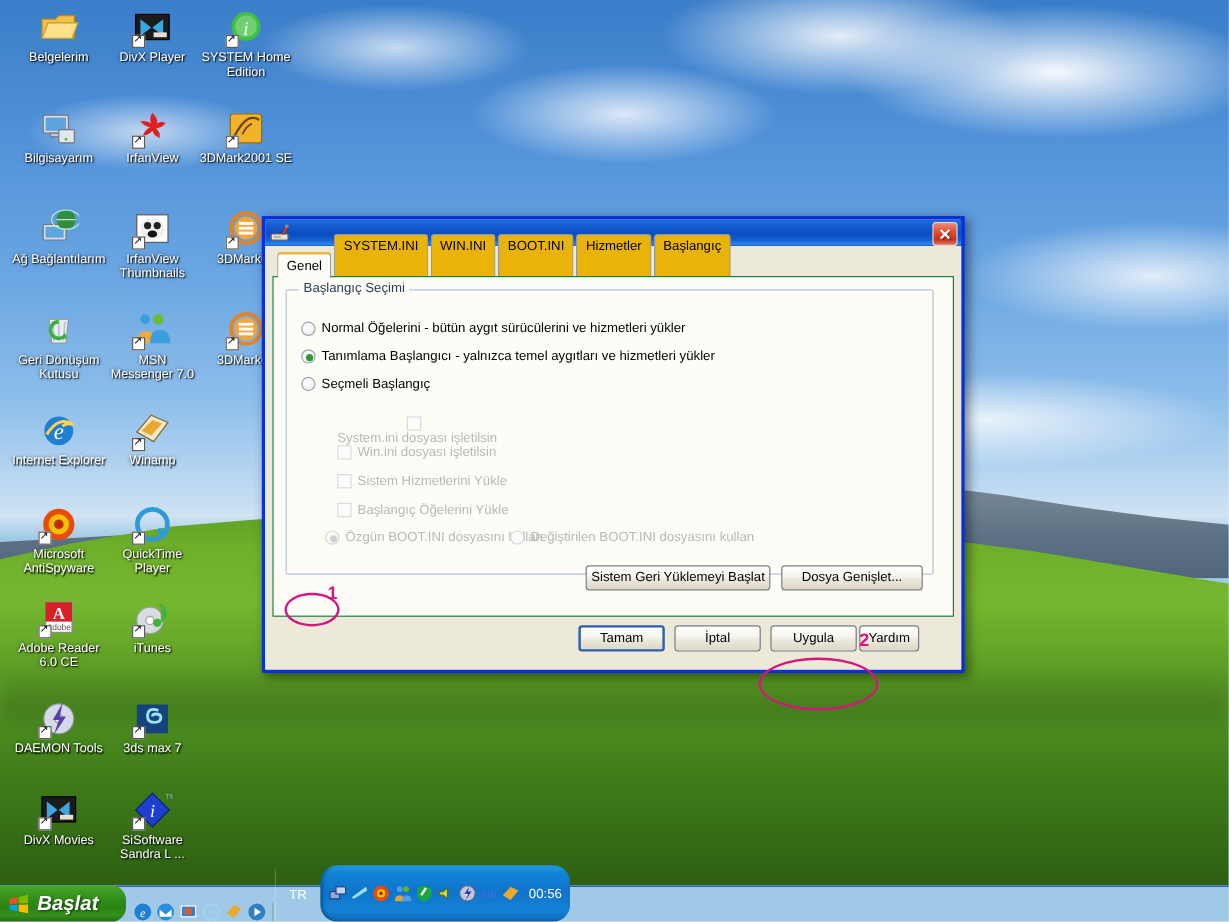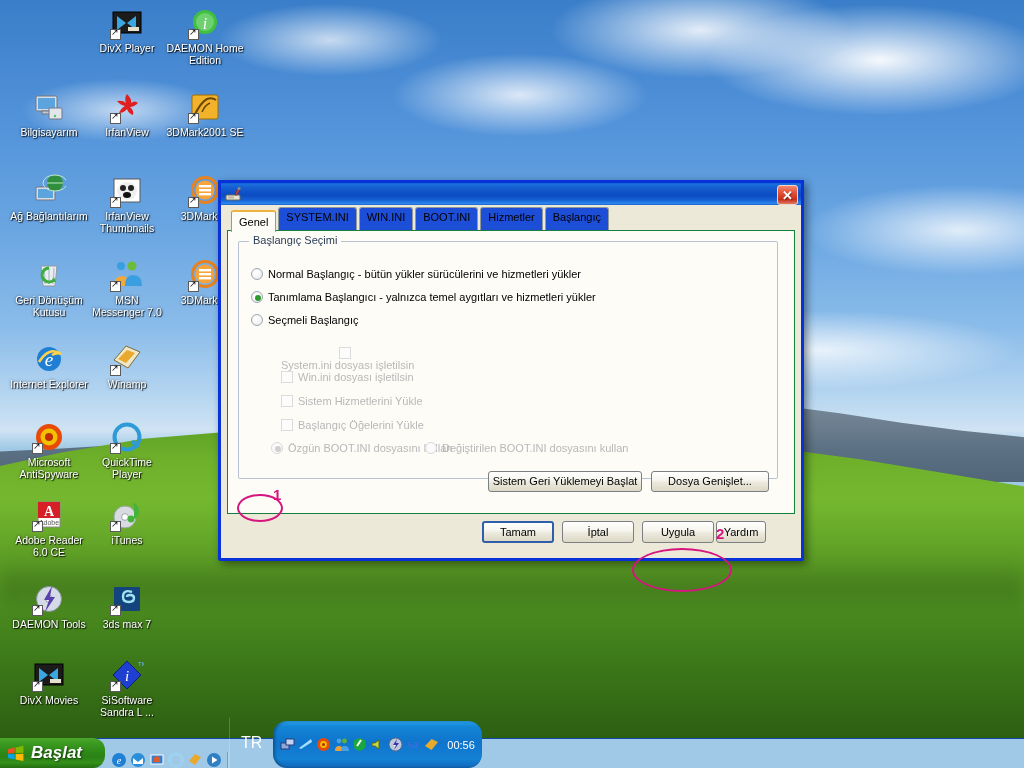--- a/index.html
+++ b/index.html
@@ -117,22 +117,22 @@
     color: #fff; font-size: 13px; font-weight: bold; line-height: 1;
     font-family: "Liberation Sans", sans-serif;
     text-shadow: 1px 1px 1px rgba(0,0,0,.4);
   }
 
   #dlgbody { position: relative; width: 580px; height: 353px; padding: 4px 6px 0 6px; }
 
   
   #tabstrip { position: relative; height: 22px; display: flex; align-items: flex-end; padding-left: 4px; }
   .tab {
-    height: 24px; padding: 0 7px; margin-right: 2px;
-    background: #1d4ed8; border: 1px solid #919b9c; border-bottom: none;
+    height: 36px; padding: 0 7px; margin-right: 2px;
+    background: #eab308; border: 1px solid #919b9c; border-bottom: none;
     border-radius: 3px 3px 0 0;
     font-size: 11px; color: #000; line-height: 18px; cursor: pointer;
     font-family: "Liberation Sans", sans-serif;
   }
   .tab.active {
     height: 22px; line-height: 21px; background: #fdfcf7;
     border-top: 2px solid #f0b33c; position: relative; z-index: 3;
     margin-bottom: -1px; font-weight: normal;
   }
 
@@ -227,21 +227,21 @@
     border: 1px solid #3f8ae8;
     white-space: nowrap; overflow: hidden;
   }
   .taskbtn.active {
     background: linear-gradient(to bottom, #1750b4 0%, #1a5cc4 40%, #2469cf 100%);
     border: 1px solid #103f96;
     box-shadow: inset 1px 1px 2px rgba(0,0,0,.45);
   }
   #langbar {
     display: flex; align-items: center; padding: 16px 11px; color: #fff;
-    font-size: 16px; font-family: "Liberation Sans", sans-serif;
+    font-size: 11px; font-family: "Liberation Sans", sans-serif;
     border-left: 1px solid rgba(255,255,255,.2);
   }
   #tray {
     display: flex; align-items: center; gap: 4px; padding: 16px 7px;
     background: linear-gradient(to bottom, #2aa0e8 0%, #1385d6 12%, #0f74cc 45%, #1381d4 80%, #1169bb 100%);
     box-shadow: inset 2px 0 3px rgba(0,0,0,.3);
     border-radius: 14px;
   }
   #tray .clock {
     color: #fff; font-size: 11px; margin-left: 4px;
@@ -252,35 +252,42 @@
 </head>
 <body>
 
 <div id="desktop">
   <div id="hill-far"></div>
   <div id="hill-main"></div>
   <div id="hill-shadow"></div>
 </div>
 
 <div id="icon-layer">
+    <div class="dicon" style="left: 10px; top: 6px;">
+      <div class="glyph"><svg width="34" height="34" viewBox="0 0 34 34">
+          <path d="M3 10 L14 10 L17 7 L30 7 L30 26 L3 26 Z" fill="#f2c14a" stroke="#b88a17" stroke-width="1"></path>
+          <path d="M3 26 L8 13 L33 13 L28 26 Z" fill="#ffe08a" stroke="#c99a22" stroke-width="1"></path>
+        </svg></div>
+      <div class="cap">Belgelerim</div>
+    </div>
     <div class="dicon" style="left: 88px; top: 6px;">
       <div class="glyph"><svg width="34" height="34" viewBox="0 0 34 34">
           <rect x="3" y="6" width="28" height="21" fill="#1b1b1b" stroke="#000"></rect>
           <path d="M7 10 L16 17 L7 24 Z M26 10 L17 17 L26 24 Z" fill="#3aa7e0"></path>
           <rect x="18" y="21" width="11" height="4" fill="#e6e0cf"></rect>
         </svg><span class="shortcut"></span></div>
       <div class="cap">DivX Player</div>
     </div>
     <div class="dicon" style="left: 166px; top: 6px;">
       <div class="glyph"><svg width="34" height="34" viewBox="0 0 34 34">
           <circle cx="17" cy="16" r="12" fill="#3fc13f"></circle>
           <circle cx="17" cy="16" r="9" fill="#fff" opacity=".25"></circle>
           <text x="17" y="23" font-size="16" font-family="Liberation Serif, serif" fill="#fff" text-anchor="middle" font-style="italic">i</text>
         </svg><span class="shortcut"></span></div>
-      <div class="cap">DAEMON Home Edition</div>
+      <div class="cap">SYSTEM Home Edition</div>
     </div>
     <div class="dicon" style="left: 10px; top: 90px;">
       <div class="glyph"><svg width="34" height="34" viewBox="0 0 34 34">
           <rect x="4" y="6" width="21" height="15" rx="1.5" fill="#d8dce4" stroke="#6d7785"></rect>
           <rect x="6" y="8" width="17" height="11" fill="#5ba4dd"></rect>
           <rect x="10" y="21" width="9" height="3" fill="#c2c8d2" stroke="#6d7785"></rect>
           <rect x="17" y="18" width="13" height="11" rx="1" fill="#e2e6ec" stroke="#6d7785"></rect>
           <circle cx="23" cy="26" r="1.2" fill="#4ac94a"></circle>
         </svg></div>
       <div class="cap">Bilgisayarım</div>
@@ -463,21 +470,21 @@
       </div>
 
     <div id="tabpage">
 
       <div class="groupbox">
         <span class="gtitle">Başlangıç Seçimi</span>
 
         <div id="startup-options">
             <div class="optrow" style="left: 12px; top: 26px;">
               <span class="radio"></span>
-              <span>Normal Başlangıç - bütün yükler sürücülerini ve hizmetleri yükler</span>
+              <span>Normal Öğelerini - bütün aygıt sürücülerini ve hizmetleri yükler</span>
             </div>
             <div class="optrow" style="left: 12px; top: 49px;">
               <span class="radio on"></span>
               <span>Tanımlama Başlangıcı - yalnızca temel aygıtları ve hizmetleri yükler</span>
             </div>
             <div class="optrow" style="left: 12px; top: 72px;">
               <span class="radio"></span>
               <span>Seçmeli Başlangıç</span>
             </div>
           </div>

